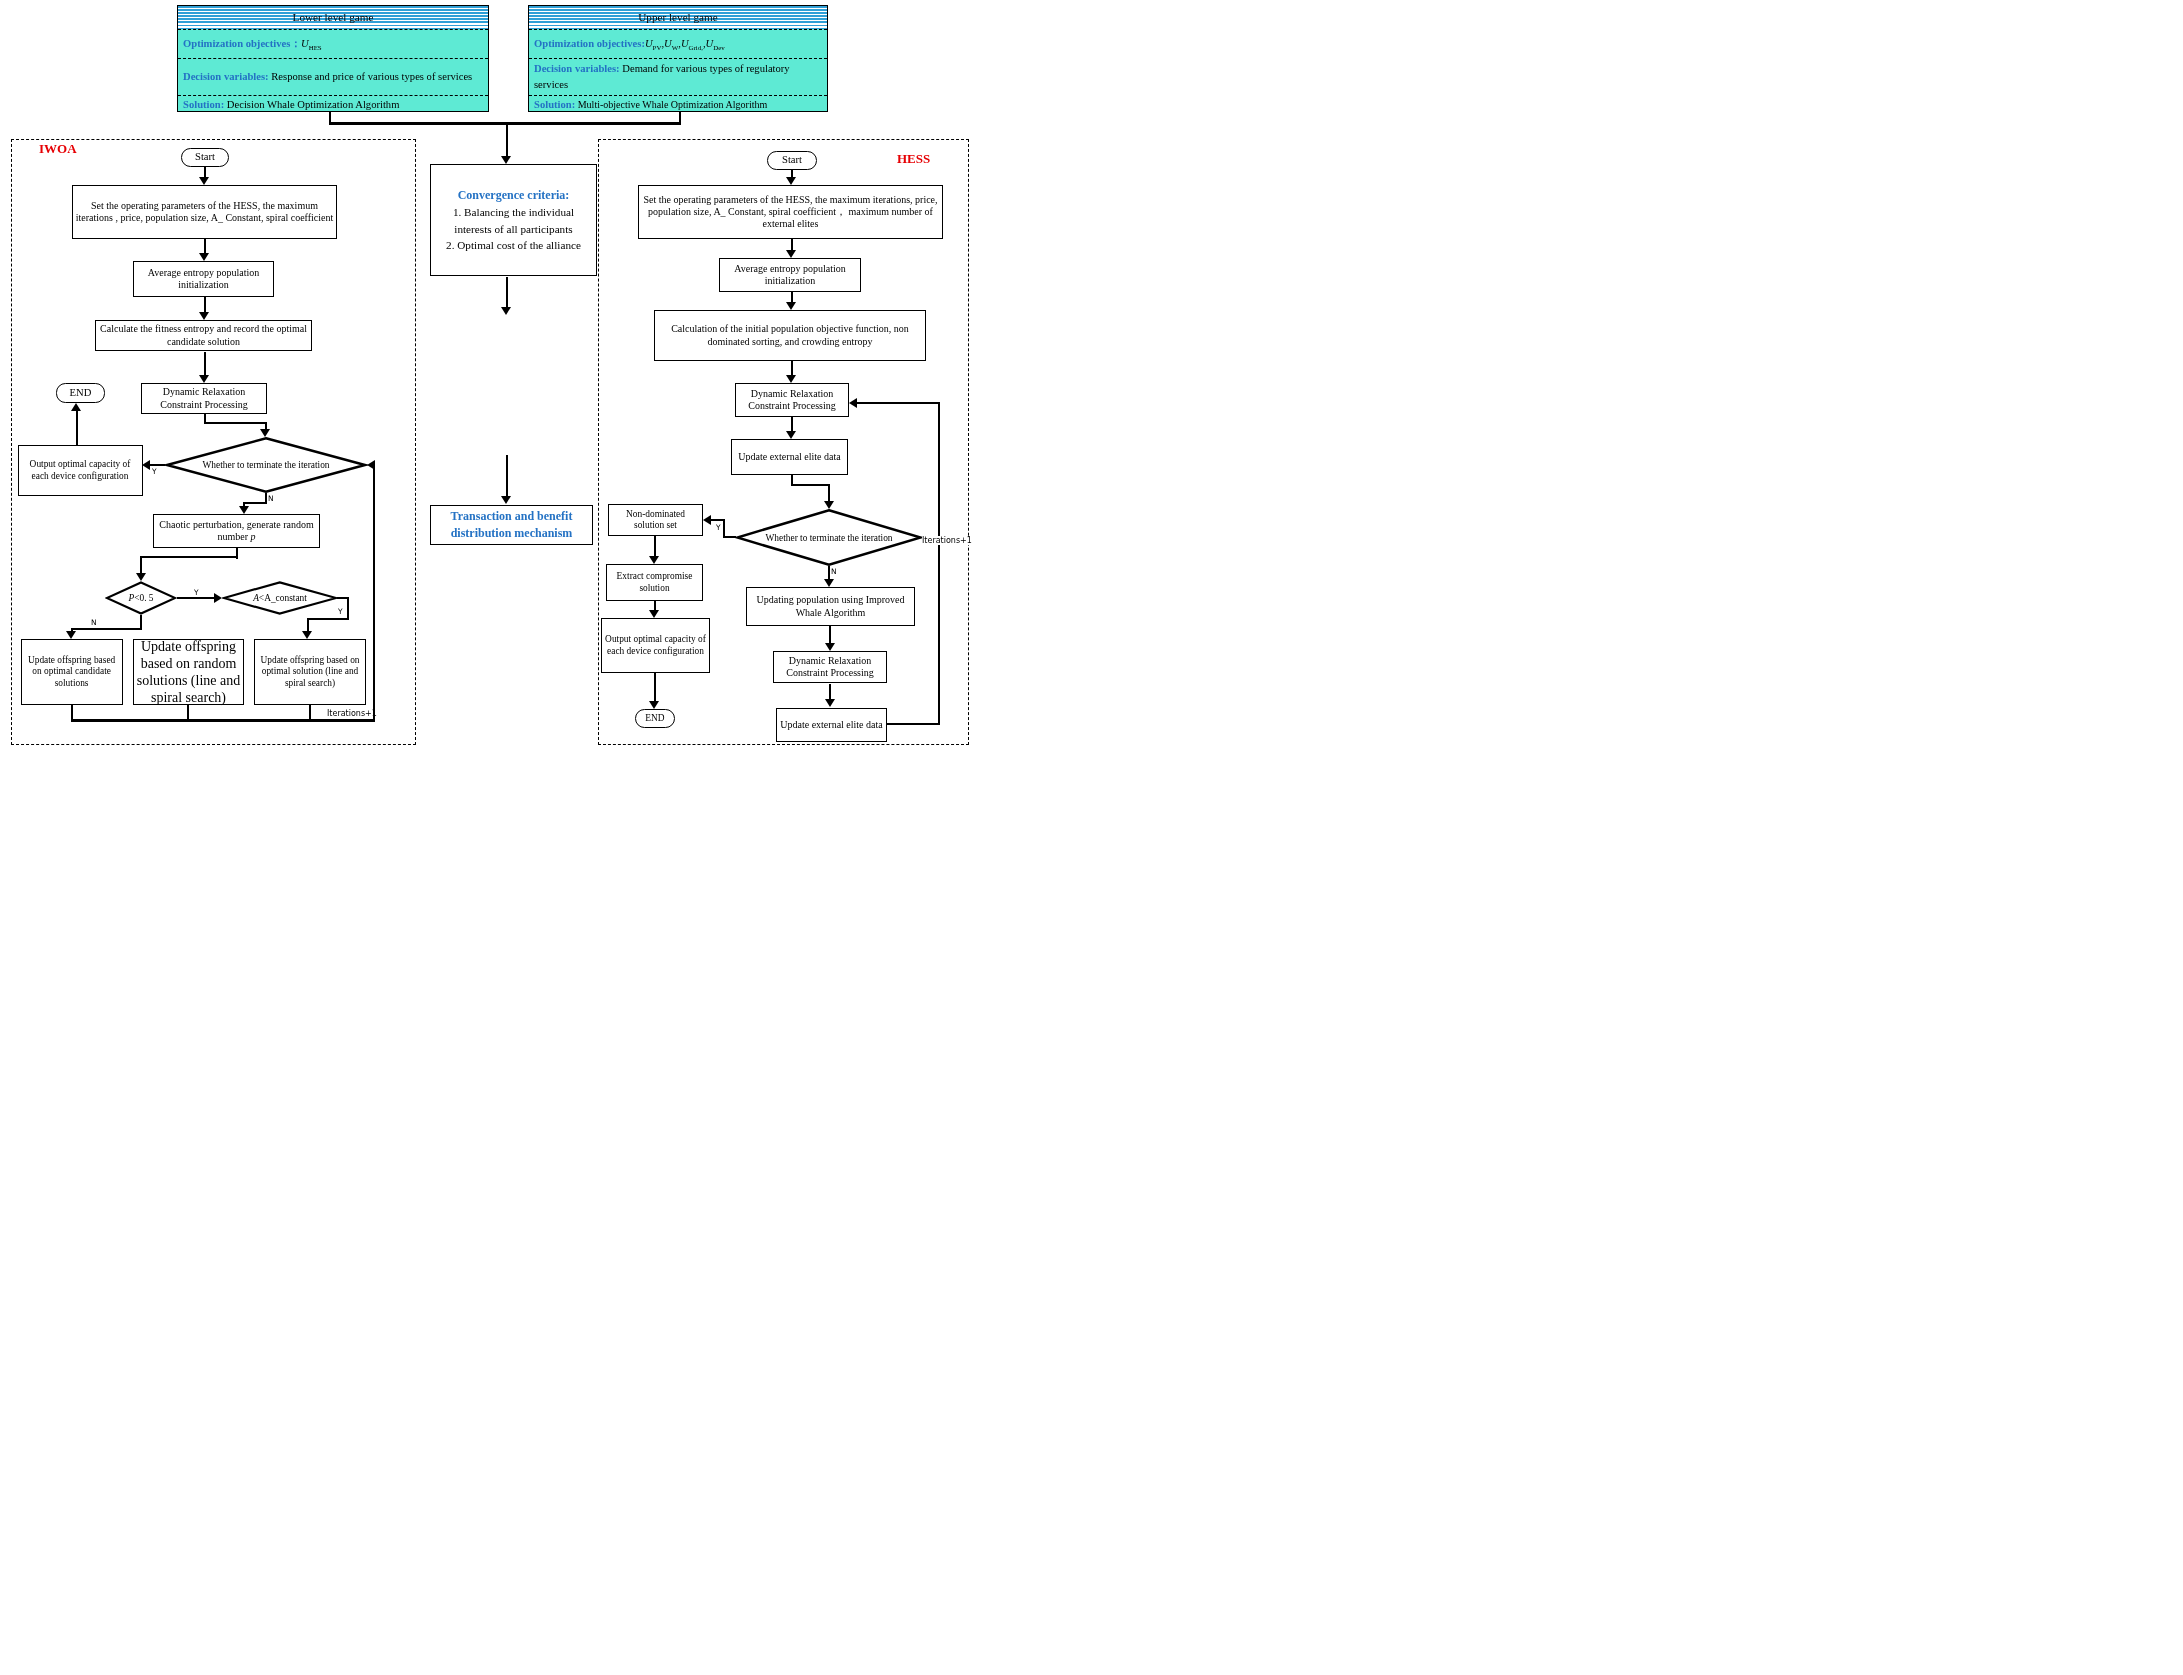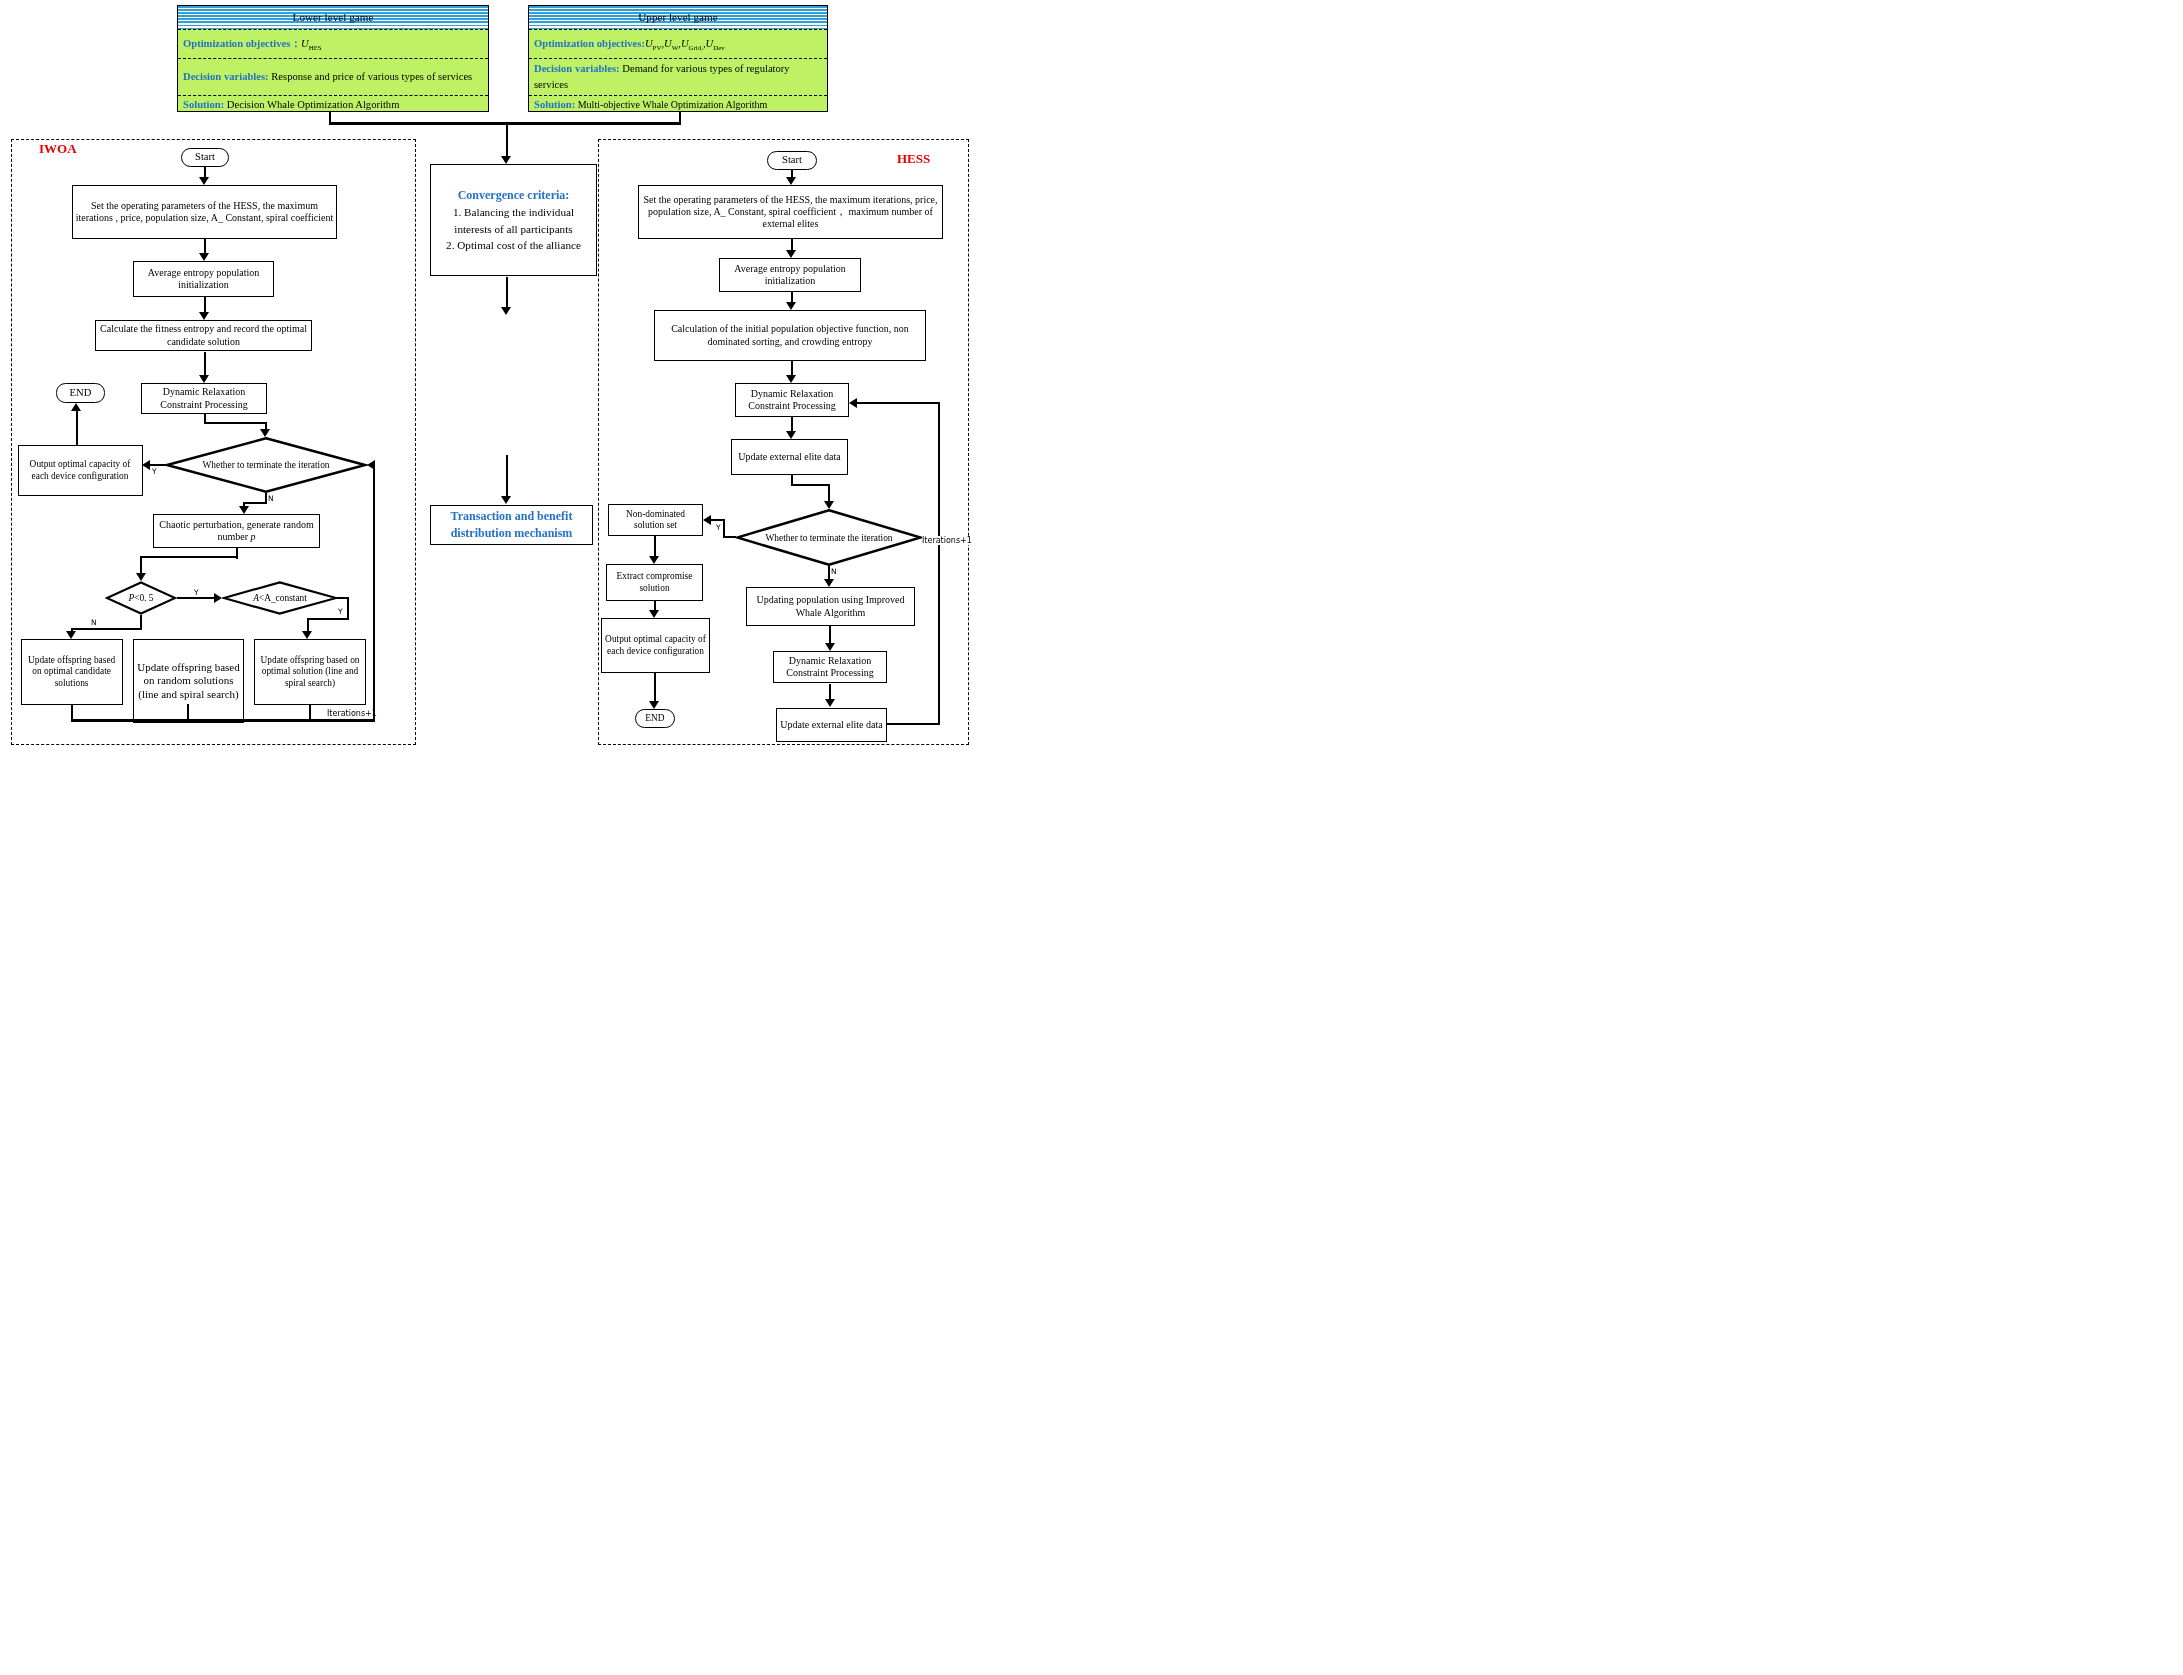--- a/index.html
+++ b/index.html
@@ -18,21 +18,21 @@
   .ah.left{border-top:5px solid transparent;border-bottom:5px solid transparent;border-right:8px solid #000;}
   .ah.right{border-top:5px solid transparent;border-bottom:5px solid transparent;border-left:8px solid #000;}
   .lbl{position:absolute;font-family:"DejaVu Sans",sans-serif;font-size:7.5px;color:#000;}
   .tag{position:absolute;color:#e60004;font-weight:bold;font-size:13px;text-align:left;line-height:1.1;}
   .diamond{position:absolute;display:flex;align-items:center;justify-content:center;text-align:center;}
   .diamond svg{position:absolute;left:0;top:0;}
   .diamond .dtext{position:relative;z-index:2;font-size:9.4px;}
   .it{font-style:italic;}
   sub.sb{font-size:6.9px;line-height:0;}
   
-  .gamebox{position:absolute;border:1.6px solid #000;background:#bef264;box-sizing:border-box;}
+  .gamebox{position:absolute;border:1.6px solid #000;background:#5eead4;box-sizing:border-box;}
   .gb-header{height:22.5px;display:flex;align-items:center;justify-content:center;font-size:11.2px;
      background:repeating-linear-gradient(180deg,#2f9fd6 0px,#2f9fd6 1.6px,#ffffff 1.6px,#ffffff 3.1px);}
   .gb-row{border-top:1.6px dashed #000;padding:0.6px 5px;box-sizing:border-box;font-size:10.6px;
      line-height:1.5;display:flex;flex-wrap:wrap;align-content:center;text-align:left;}
   .blue{color:#2472c4;font-weight:bold;}
   .mid-title{color:#2472c4;font-weight:bold;font-size:12px;}
   .midbox{position:absolute;border:1.9px solid #000;background:#fff;box-sizing:border-box;
      display:flex;flex-direction:column;align-items:center;justify-content:center;
      text-align:center;font-size:11.2px;line-height:1.45;padding:2.5px 3.7px;}
 </style>
@@ -189,21 +189,21 @@
   <div class="hl" style="left:337px;top:597px;width:12px;height:1.9px;"></div>
   <div class="vl" style="left:347px;top:597px;width:1.9px;height:22.5px;"></div>
   <div class="hl" style="left:307px;top:618px;width:42px;height:1.9px;"></div>
   <div class="lbl" style="left:338px;top:607px;">Y</div>
   <div class="vl" style="left:307px;top:618px;width:1.9px;height:14.4px;"></div>
   <div class="ah down" style="left:302px;top:631px;"></div>
 
   <div class="box" style="left:20.6px;top:639px;width:102px;height:66px;font-size:9.4px;">
       <span>Update offspring based on optimal candidate solutions</span>
     </div>
-  <div class="box" style="left:133px;top:639px;width:111px;height:84px;font-size:11px;">
+  <div class="box" style="left:133px;top:639px;width:111px;height:66px;font-size:14px;">
       <span>Update offspring based on random solutions (line and spiral search)</span>
     </div>
   <div class="box" style="left:254px;top:639px;width:112px;height:66px;font-size:9.4px;">
       <span>Update offspring based on optimal solution (line and spiral search)</span>
     </div>
 
   <div class="vl" style="left:71px;top:704px;width:1.9px;height:16px;"></div>
   <div class="vl" style="left:187px;top:704px;width:1.9px;height:16px;"></div>
   <div class="vl" style="left:309px;top:704px;width:1.9px;height:16px;"></div>
   <div class="hl" style="left:71px;top:719px;width:304px;height:2.5px;"></div>

